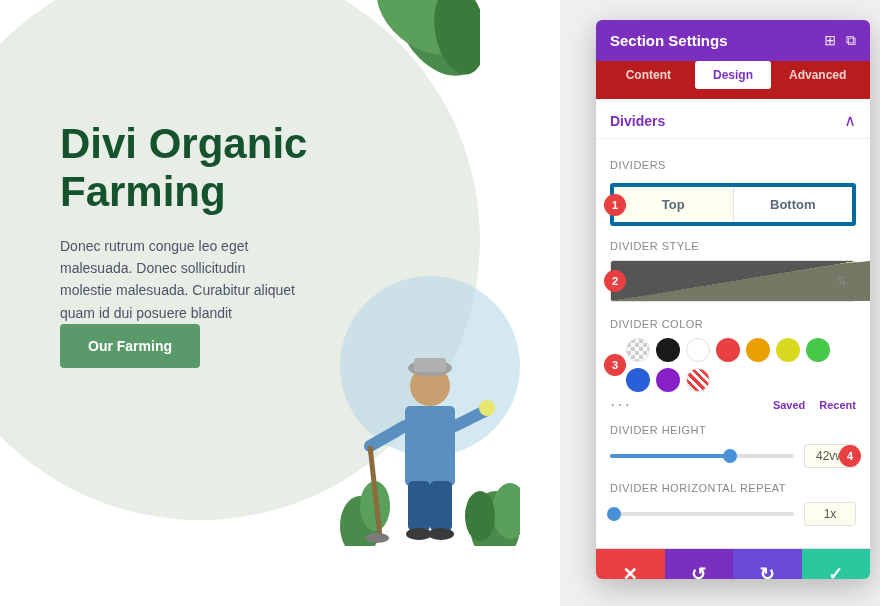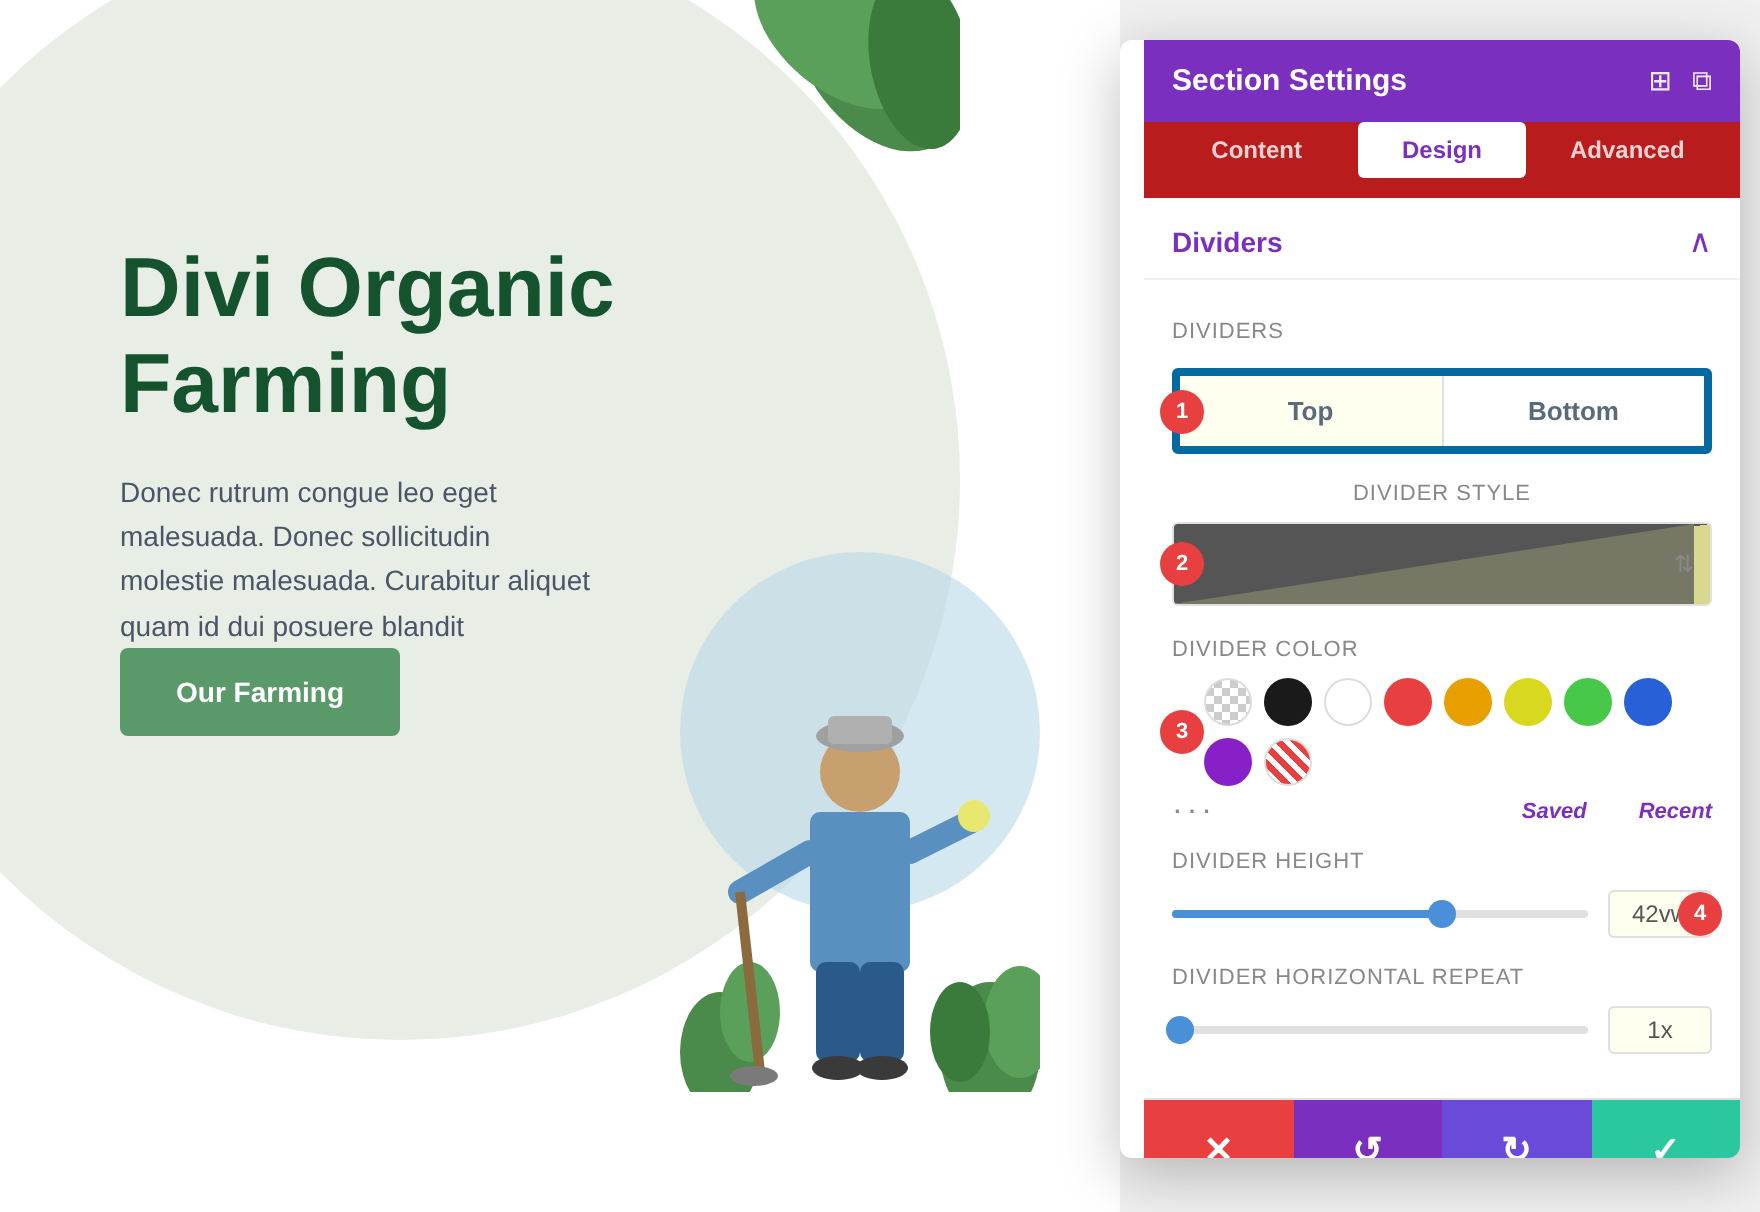--- a/index.html
+++ b/index.html
@@ -82,27 +82,26 @@
       width: 200px;
       height: 320px;
       z-index: 3;
     }
 
     
     .settings-panel {
       position: absolute;
       right: 10px;
       top: 20px;
-      width: 310px;
+      width: 274px;
       background: #fff;
       border-radius: 6px;
       box-shadow: 0 8px 30px rgba(0,0,0,0.25);
       overflow: hidden;
       z-index: 10;
-      padding-left: 12px;
     }
 
     .panel-header {
       background: #7b2fbe;
       padding: 12px 14px;
       display: flex;
       align-items: center;
       justify-content: space-between;
     }
 
@@ -316,22 +315,21 @@
 
     .dots-btn {
       color: #888;
       font-size: 16px;
       letter-spacing: 2px;
       cursor: pointer;
     }
 
     .color-action-links {
       display: flex;
-      gap: 26px;
-      font-style: italic;
+      gap: 14px;
     }
 
     .color-link {
       color: #7b2fbe;
       font-size: 11px;
       cursor: pointer;
       font-weight: 600;
     }
 
     
@@ -498,21 +496,21 @@
 
       <div class="relative">
         <div class="badge badge-1">1</div>
         <div class="toggle-row">
           <button class="toggle-btn active">Top</button>
           <div class="toggle-divider"></div>
           <button class="toggle-btn">Bottom</button>
         </div>
       </div>
 
-      <div class="field-label" style="margin-top:14px;text-align:center;">Divider Style</div>
+      <div class="field-label" style="margin-top:14px;">Divider Style</div>
 
       <div class="relative">
         <div class="badge badge-2">2</div>
         <div class="divider-style-box">
 
           <svg width="260" height="40" style="position:absolute;left:0;top:0;" viewBox="0 0 260 40">
             <polygon points="0,40 260,0 260,40" fill="#555"></polygon>
             <polygon points="0,40 260,0 260,40" fill="rgba(220,220,150,0.85)"></polygon>
             <polygon points="0,40 200,5 260,0 260,40" fill="#555" opacity="0.7"></polygon>
           </svg>

